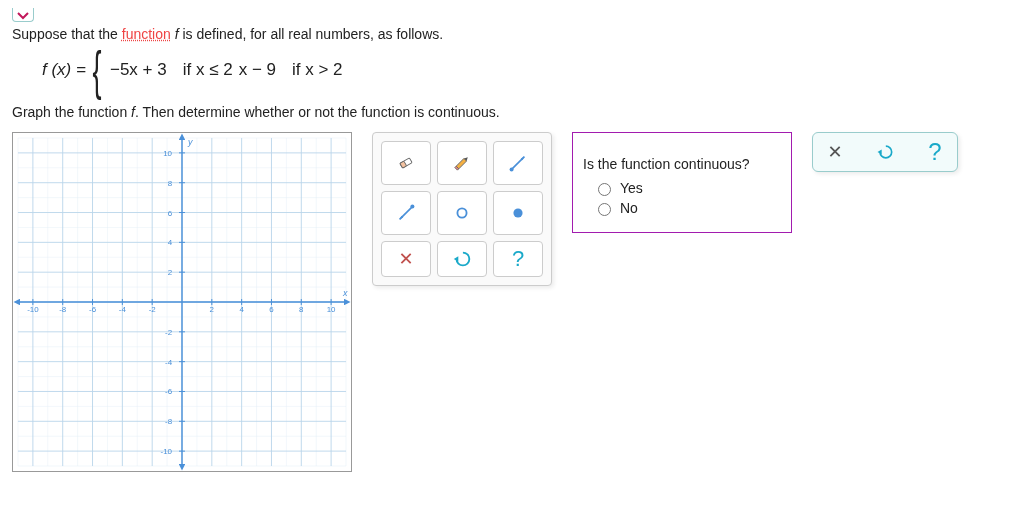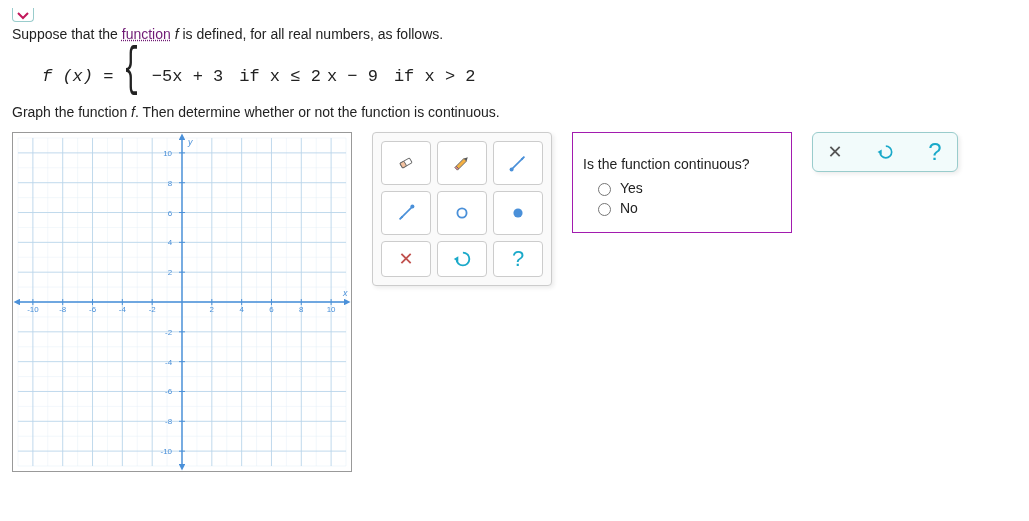--- a/index.html
+++ b/index.html
@@ -6,22 +6,22 @@
   body {
     margin: 0;
     padding: 8px 12px;
     font-family: Arial, sans-serif;
     font-size: 14px;
     color: #222;
     background: #fff;
     width: 1029px;
   }
   .qtext { margin: 2px 0 10px 0; }
-  .underline-link { color: #701a75; text-decoration: underline dotted; }
-  .eqrow { display:flex; align-items:flex-end; margin: 12px 0 18px 30px; font-family: Liberation Mono, monospace; font-size: 17px; }
+  .underline-link { color: #ef4444; text-decoration: underline dotted; }
+  .eqrow { display:flex; align-items:center; margin: 12px 0 18px 30px; font-family: Liberation Sans, sans-serif; font-size: 17px; }
   .fxe { font-style: italic; }
   .brace { font-size: 54px; line-height: 32px; margin: 0 4px 0 2px; font-weight: 100; transform: scaleX(0.5); display:inline-block; }
   .pieces { display:flex; gap:6px; }
   .piece { display:flex; gap:10px; }
   .piece .cond { margin-left: 6px; }
   .instr2 { margin: 4px 0 12px 0; }
   .workrow { display:flex; align-items:flex-start; gap:20px; }
   .graphbox { border:1px solid #999; width:340px; height:340px; position:relative; background:#fff; }
   .graphbox svg { width:100%; height:100%; }
   .toolbox {

